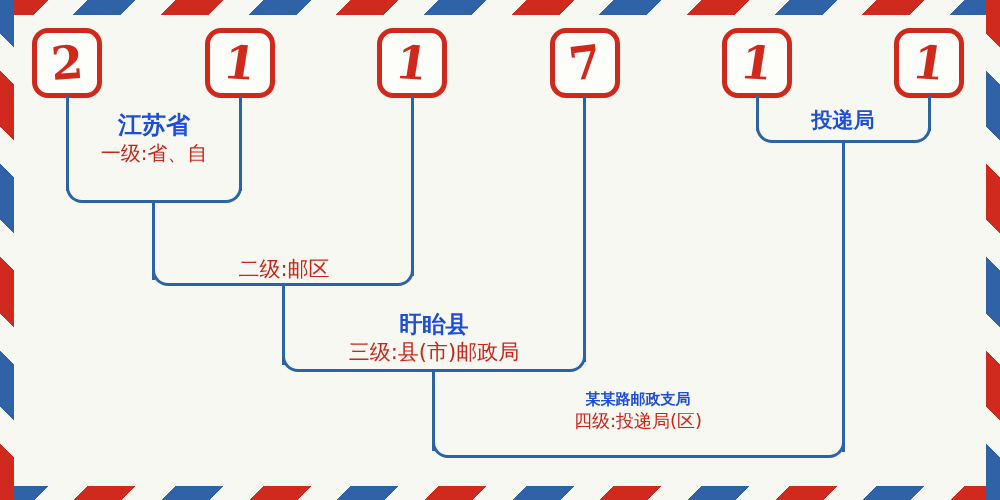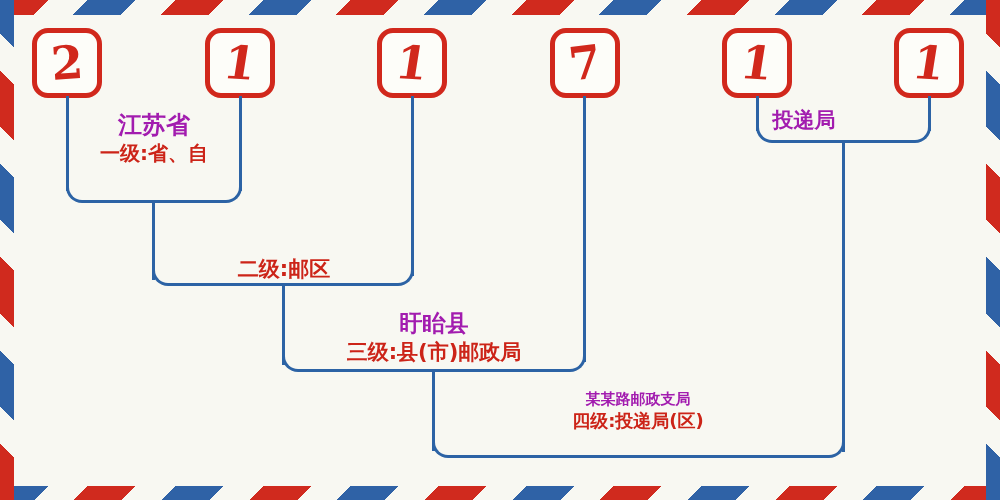--- a/index.html
+++ b/index.html
@@ -37,22 +37,22 @@
   
   .vline { position:absolute; width:3px; background:#2c63a5; }
   .ubracket {
     position:absolute; height:18px; box-sizing:border-box;
     border-left:3px solid #2c63a5; border-right:3px solid #2c63a5; border-bottom:3px solid #2c63a5;
     border-radius:0 0 16px 16px;
   }
 
   
   .label { position:absolute; transform:translateX(-50%); text-align:center; white-space:nowrap; }
-  .place { color:#a21caf; font-weight:700;font-family:Liberation Serif, serif; }
-  .desc  { color:#cc2418; font-weight:700; }
+  .place { color:#1d4ed8; font-weight:700; }
+  .desc  { color:#cc2418; font-weight:400; }
   .l1 .place { font-size:24px; line-height:30px; }
   .l1 .desc  { font-size:20px; line-height:27px; }
   .l2 .desc  { font-size:21px; }
   .l3 .place { font-size:23px; line-height:28px; }
   .l3 .desc  { font-size:21px; line-height:28px; }
   .l4 .place { font-size:15px; }
   .l4 .desc  { font-size:18px; }
   .l5 .place { font-size:21px; }
 
   
@@ -121,18 +121,18 @@
 
   <div class="label l2" style="left:284px; top:255px;">
     <div class="desc">二级:邮区</div>
   </div>
 
   <div class="label l4" style="left:638px; top:390px;">
     <div class="place">某某路邮政支局</div>
     <div class="desc">四级:投递局(区)</div>
   </div>
 
-  <div class="label l5" style="left:804px; top:106px;">
+  <div class="label l5" style="left:843px; top:106px;">
     <div class="place">投递局</div>
   </div>
 
 
 </div>
 
 </body></html>

